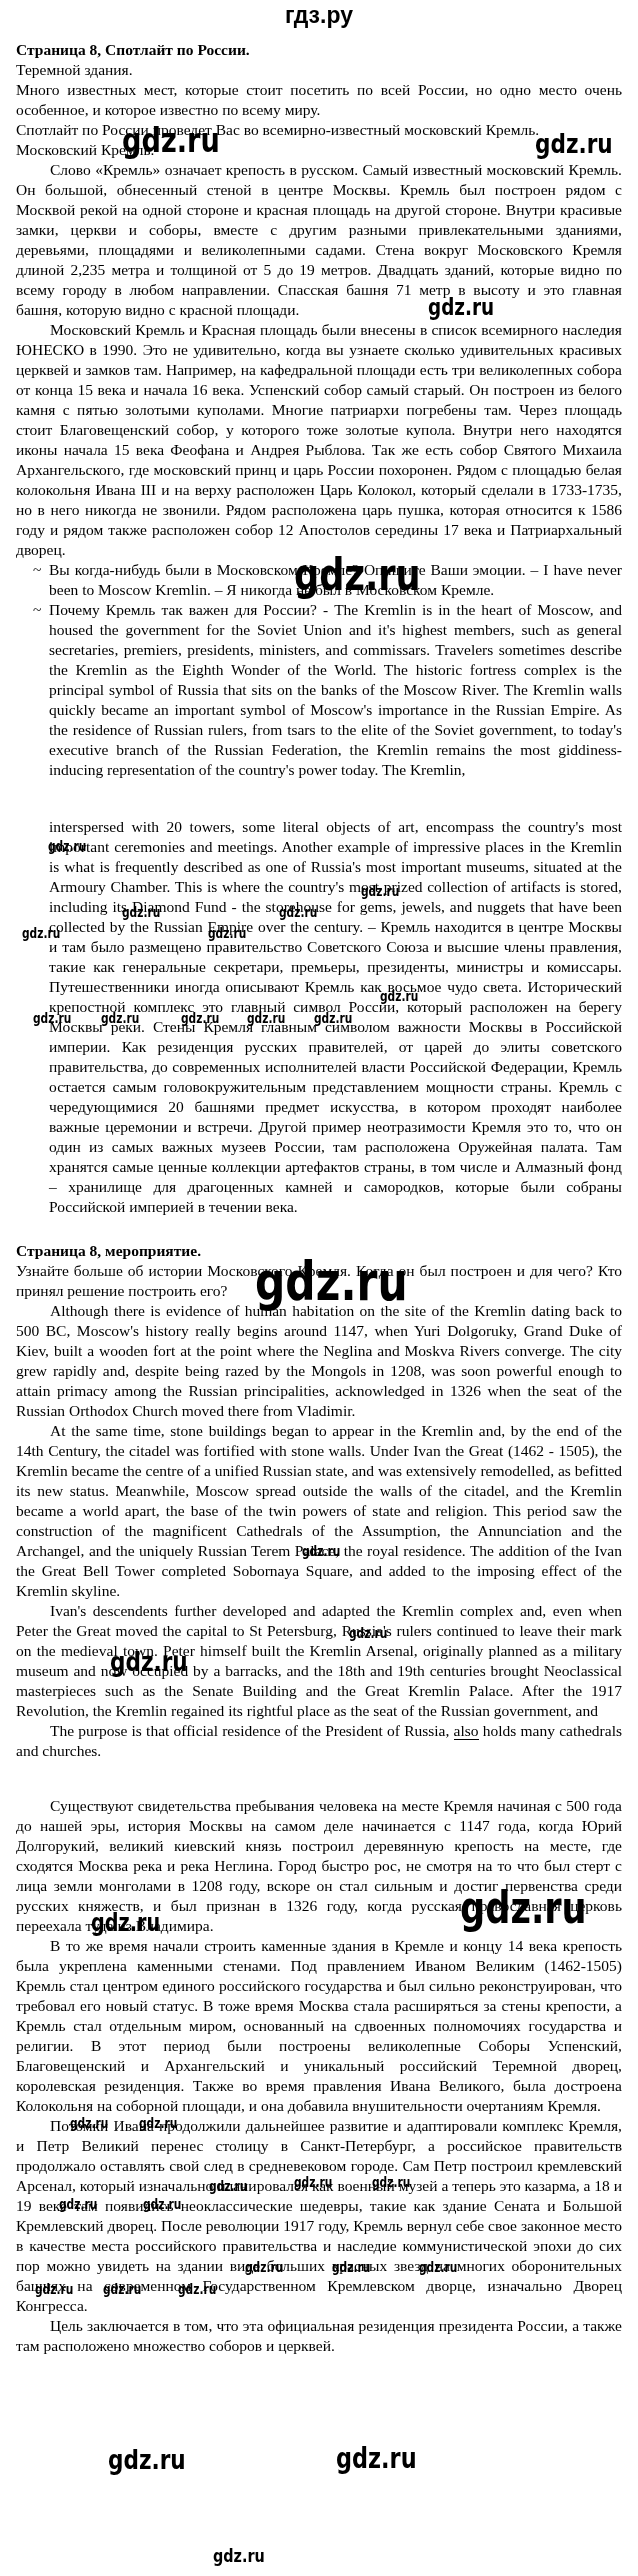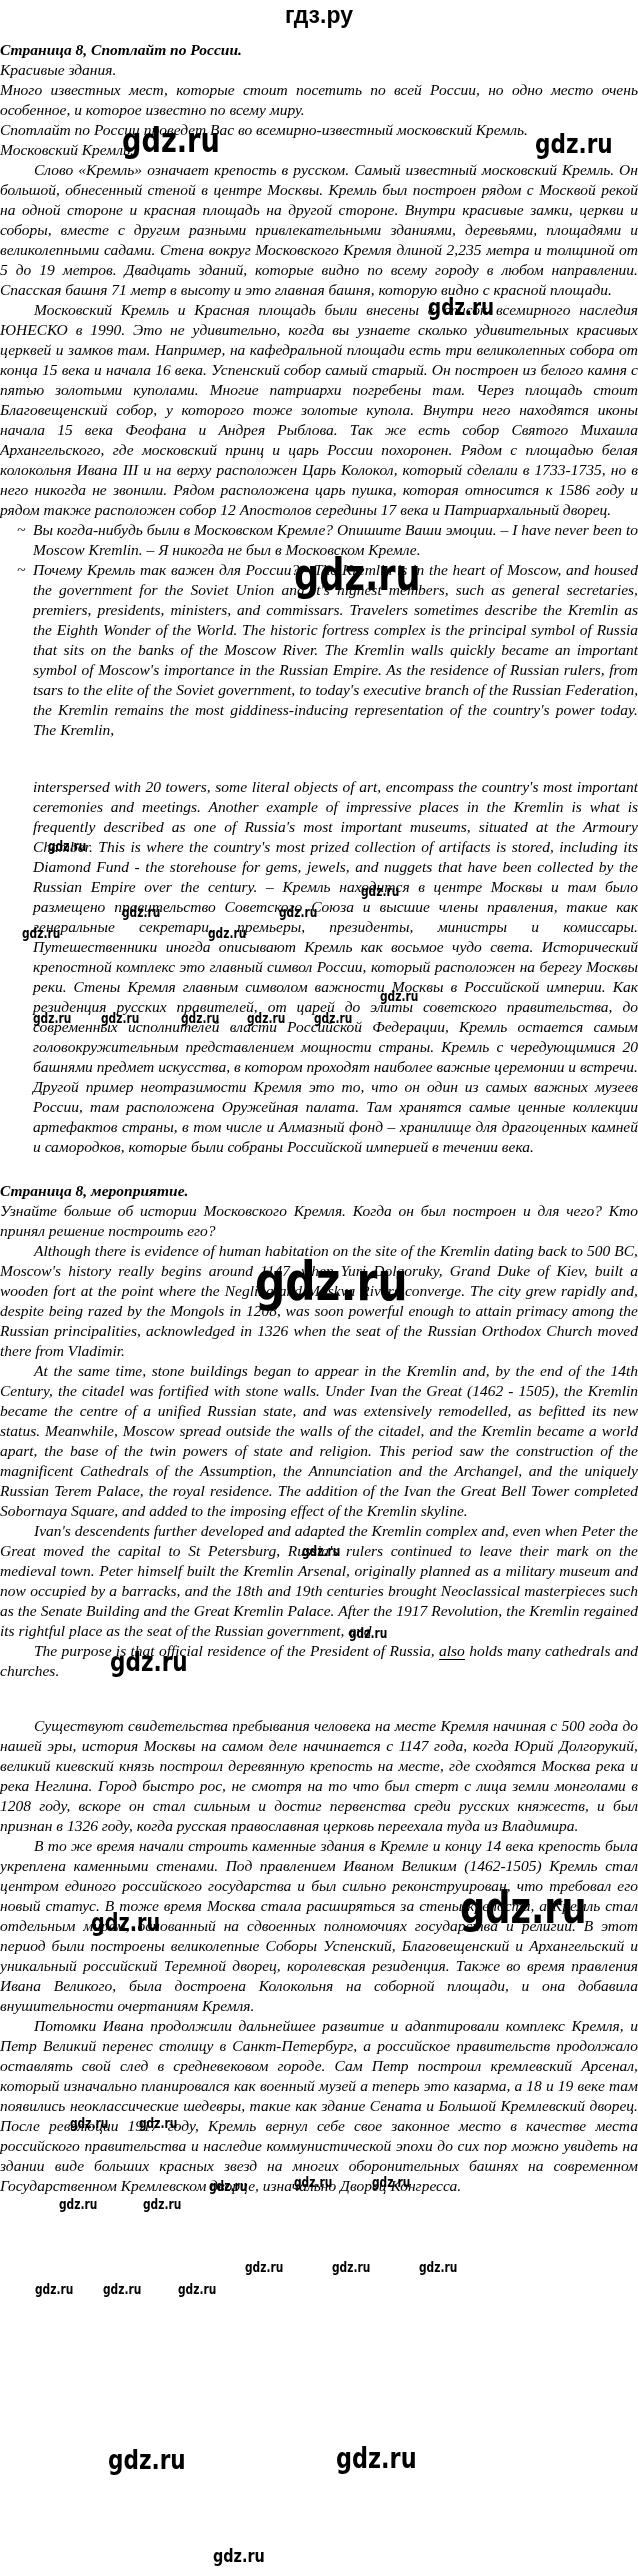--- a/index.html
+++ b/index.html
@@ -14,21 +14,21 @@
     line-height: 20px;
   }
   .site-header {
     padding-top: 1.8px;
     text-align: center;
     font-family: "Liberation Sans", sans-serif;
     font-weight: bold;
     font-size: 23px;
     line-height: 27px;
   }
-  .content { padding: 0 0; font-style: italic; }
+  .content { padding: 0 16px; }
   .h { font-weight: bold; }
   .h-first { margin-top: 11.5px; }
   .mt20 { margin-top: 18px; }
   .mt34 { margin-top: 24px; }
   .mt27 { margin-top: 35px; }
   .gap-top { margin-top: 37px; }
   p { margin: 0; }
   .just { text-align: justify; }
   .ind { text-indent: 34px; }
   .li { position: relative; padding-left: 33px; }
@@ -47,21 +47,21 @@
   }
 </style>
 </head>
 <body>
 
 <div class="site-header">гдз.ру</div>
 
 <div class="content">
 
   <div class="h h-first">Страница 8, Спотлайт по России.</div>
-  <p>Красивые здания.</p>
+  <p>Теремной здания.</p>
   <p class="just">Много известных мест, которые стоит посетить по всей России, но одно место очень особенное, и которое известно по всему миру.</p>
   <p>Спотлайт по России проведет Вас во всемирно-известный московский Кремль.</p>
   <p>Московский Кремль.</p>
   <p class="just ind">Слово «Кремль» означает крепость в русском. Самый известный московский Кремль. Он большой, обнесенный стеной в центре Москвы. Кремль был построен рядом с Москвой рекой на одной стороне и красная площадь на другой стороне. Внутри красивые замки, церкви и соборы, вместе с другим разными привлекательными зданиями, деревьями, площадями и великолепными садами. Стена вокруг Московского Кремля длиной 2,235 метра и толщиной от 5 до 19 метров. Двадцать зданий, которые видно по всему городу в любом направлении. Спасская башня 71 метр в высоту и это главная башня, которую видно с красной площади.</p>
   <p class="just ind">Московский Кремль и Красная площадь были внесены в список всемирного наследия ЮНЕСКО в 1990. Это не удивительно, когда вы узнаете сколько удивительных красивых церквей и замков там. Например, на кафедральной площади есть три великолепных собора от конца 15 века и начала 16 века. Успенский собор самый старый. Он построен из белого камня с пятью золотыми куполами. Многие патриархи погребены там. Через площадь стоит Благовещенский собор, у которого тоже золотые купола. Внутри него находятся иконы начала 15 века Феофана и Андрея Рыблова. Так же есть собор Святого Михаила Архангельского, где московский принц и царь России похоронен. Рядом с площадью белая колокольня Ивана III и на верху расположен Царь Колокол, который сделали в 1733-1735, но в него никогда не звонили. Рядом расположена царь пушка, которая относится к 1586 году и рядом также расположен собор 12 Апостолов середины 17 века и Патриархальный дворец.</p>
 
   <div class="li">
     <span class="marker">~</span>
     <p class="just">Вы когда-нибудь были в Московском Кремле? Опишите Ваши эмоции. – I have never been to Moscow Kremlin. – Я никогда не был в Московском Кремле.</p>
   </div>
@@ -73,20 +73,21 @@
 
   <div class="h mt34">Страница 8, мероприятие.</div>
   <p class="just">Узнайте больше об истории Московского Кремля. Когда он был построен и для чего? Кто принял решение построить его?</p>
   <p class="just ind">Although there is evidence of human habitation on the site of the Kremlin dating back to 500 BC, Moscow's history really begins around 1147, when Yuri Dolgoruky, Grand Duke of Kiev, built a wooden fort at the point where the Neglina and Moskva Rivers converge. The city grew rapidly and, despite being razed by the Mongols in 1208, was soon powerful enough to attain primacy among the Russian principalities, acknowledged in 1326 when the seat of the Russian Orthodox Church moved there from Vladimir.</p>
   <p class="just ind">At the same time, stone buildings began to appear in the Kremlin and, by the end of the 14th Century, the citadel was fortified with stone walls. Under Ivan the Great (1462 - 1505), the Kremlin became the centre of a unified Russian state, and was extensively remodelled, as befitted its new status. Meanwhile, Moscow spread outside the walls of the citadel, and the Kremlin became a world apart, the base of the twin powers of state and religion. This period saw the construction of the magnificent Cathedrals of the Assumption, the Annunciation and the Archangel, and the uniquely Russian Terem Palace, the royal residence. The addition of the Ivan the Great Bell Tower completed Sobornaya Square, and added to the imposing effect of the Kremlin skyline.</p>
   <p class="just ind">Ivan's descendents further developed and adapted the Kremlin complex and, even when Peter the Great moved the capital to St Petersburg, Russia's rulers continued to leave their mark on the medieval town. Peter himself built the Kremlin Arsenal, originally planned as a military museum and now occupied by a barracks, and the 18th and 19th centuries brought Neoclassical masterpieces such as the Senate Building and the Great Kremlin Palace. After the 1917 Revolution, the Kremlin regained its rightful place as the seat of the Russian government, and</p>
   <p class="just ind"><span>The purpose is that official residence of the President of Russia, </span><span class="ul-word">also</span><span> holds many cathedrals and churches.</span></p>
   <p class="just ind mt27">Существуют свидетельства пребывания человека на месте Кремля начиная с 500 года до нашей эры, история Москвы на самом деле начинается с 1147 года, когда Юрий Долгорукий, великий киевский князь построил деревянную крепость на месте, где сходятся Москва река и река Неглина. Город быстро рос, не смотря на то что был стерт с лица земли монголами в 1208 году, вскоре он стал сильным и достиг первенства среди русских княжеств, и был признан в 1326 году, когда русская православная церковь переехала туда из Владимира.</p>
   <p class="just ind">В то же время начали строить каменные здания в Кремле и концу 14 века крепость была укреплена каменными стенами. Под правлением Иваном Великим (1462-1505) Кремль стал центром единого российского государства и был сильно реконструирован, что требовал его новый статус. В тоже время Москва стала расширяться за стены крепости, а Кремль стал отдельным миром, основанный на сдвоенных полномочиях государства и религии. В этот период были построены великолепные Соборы Успенский, Благовещенский и Архангельский и уникальный российский Теремной дворец, королевская резиденция. Также во время правления Ивана Великого, была достроена Колокольня на соборной площади, и она добавила внушительности очертаниям Кремля.</p>
   <p class="just ind">Потомки Ивана продолжили дальнейшее развитие и адаптировали комплекс Кремля, и Петр Великий перенес столицу в Санкт-Петербург, а российское правительств продолжало оставлять свой след в средневековом городе. Сам Петр построил кремлевский Арсенал, который изначально планировался как военный музей а теперь это казарма, а 18 и 19 веке там появились неоклассические шедевры, такие как здание Сената и Большой Кремлевский дворец. После революции 1917 году, Кремль вернул себе свое законное место в качестве места российского правительства и наследие коммунистической эпохи до сих пор можно увидеть на здании виде больших красных звезд на многих оборонительных башнях на современном Государственном Кремлевском дворце, изначально Дворец Конгресса.</p>
+  <p class="just ind">Цель заключается в том, что эта официальная резиденция президента России, а также там расположено множество соборов и церквей.</p>
 
 </div>
 
 <div id="wm">
     <div class="wm" style="left: 114px; top: 124px; font-size: 34px;">gdz.ru</div>
     <div class="wm" style="left: 527px; top: 131px; font-size: 27px;">gdz.ru</div>
     <div class="wm" style="left: 420px; top: 297px; font-size: 23px;">gdz.ru</div>
     <div class="wm" style="left: 286px; top: 554px; font-size: 44px;">gdz.ru</div>
     <div class="wm" style="left: 40px; top: 841px; font-size: 13.3px;">gdz.ru</div>
     <div class="wm" style="left: 353px; top: 886px; font-size: 13.3px;">gdz.ru</div>

